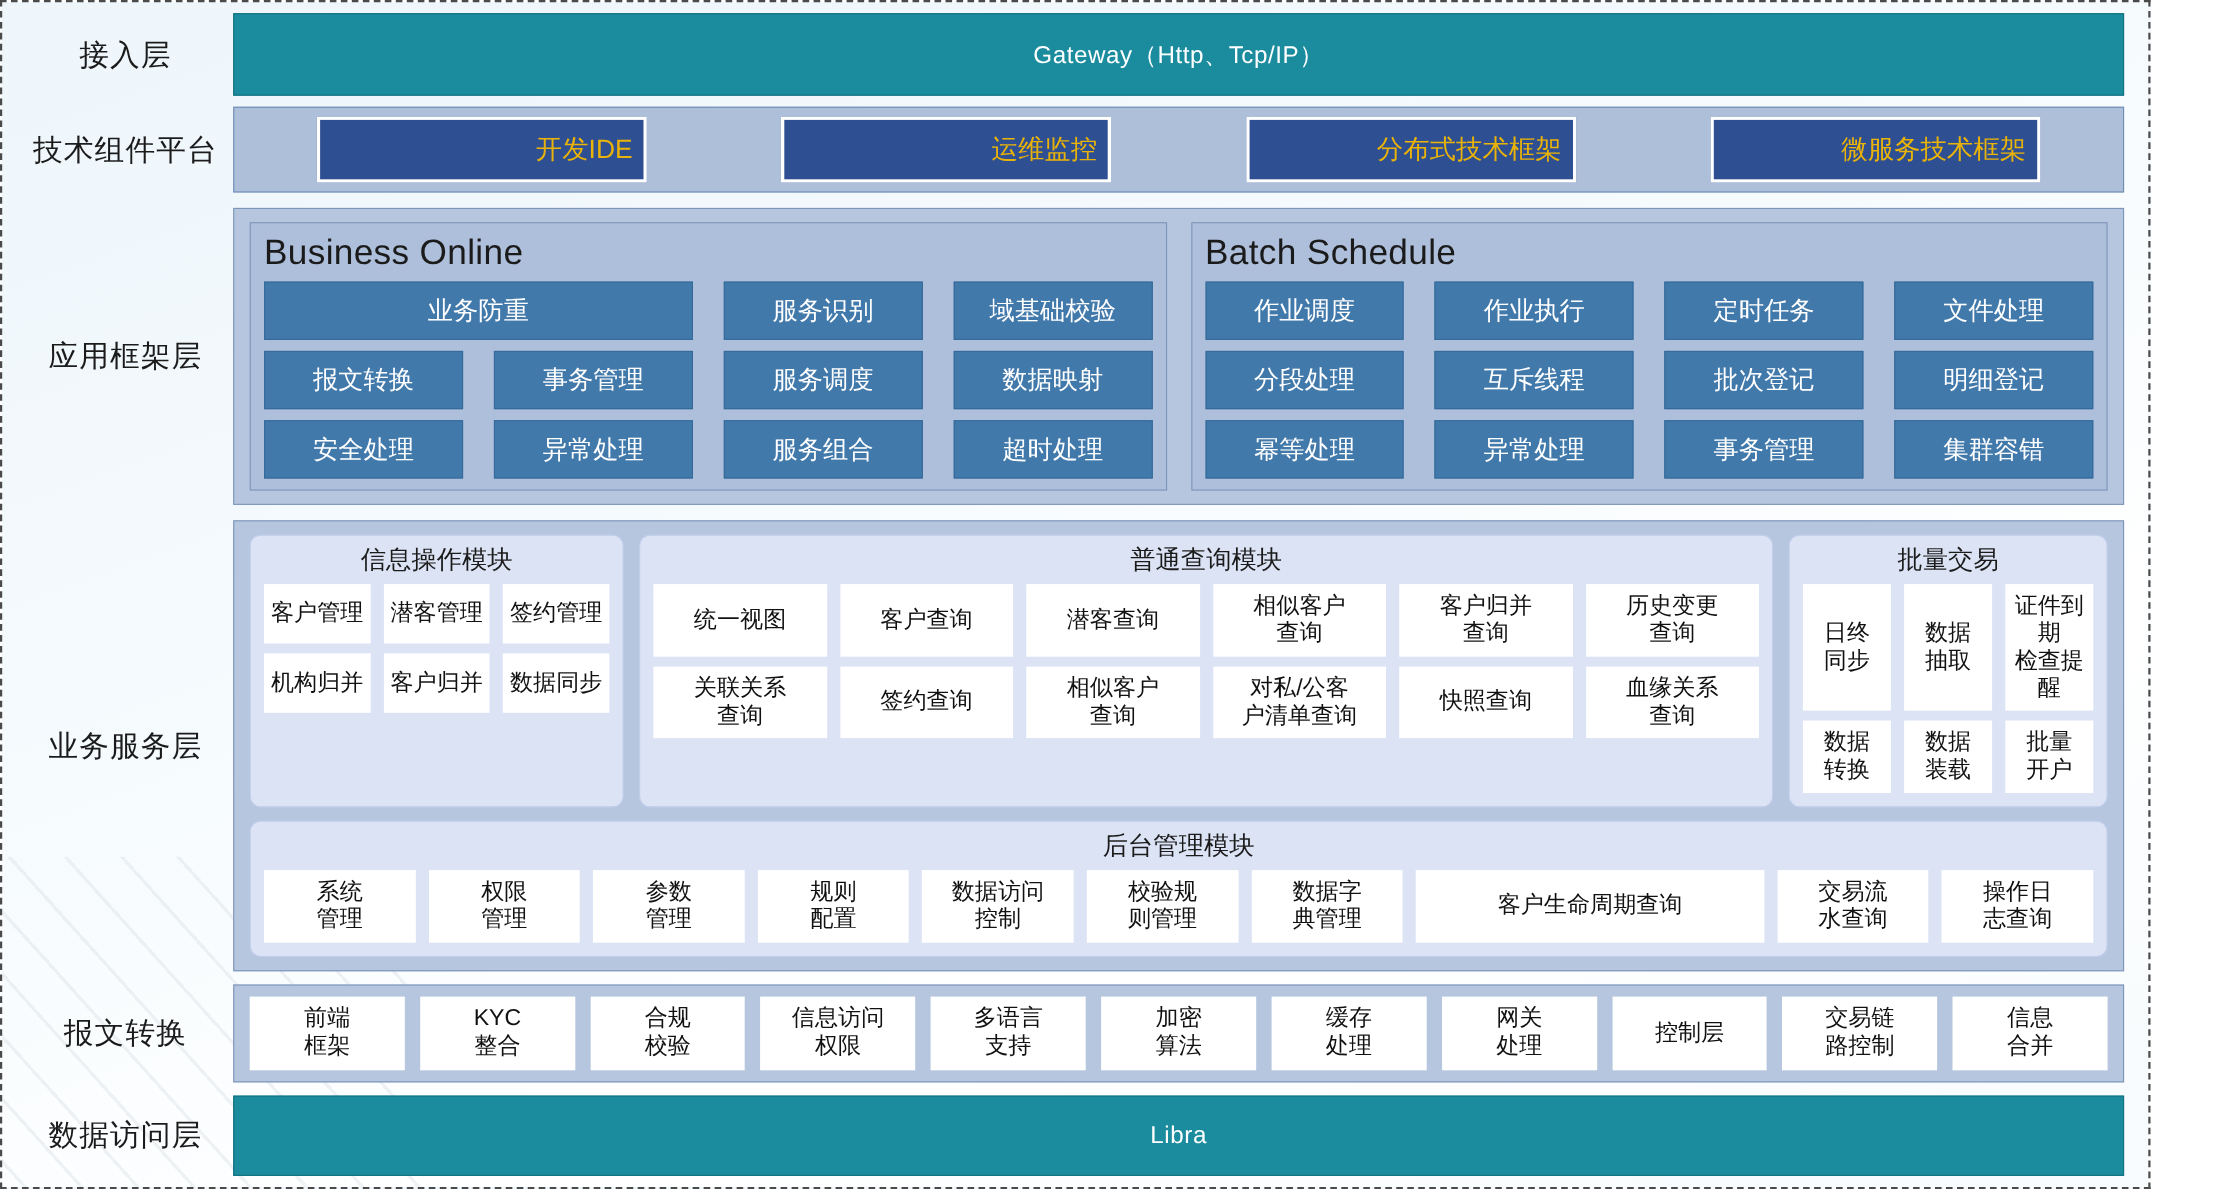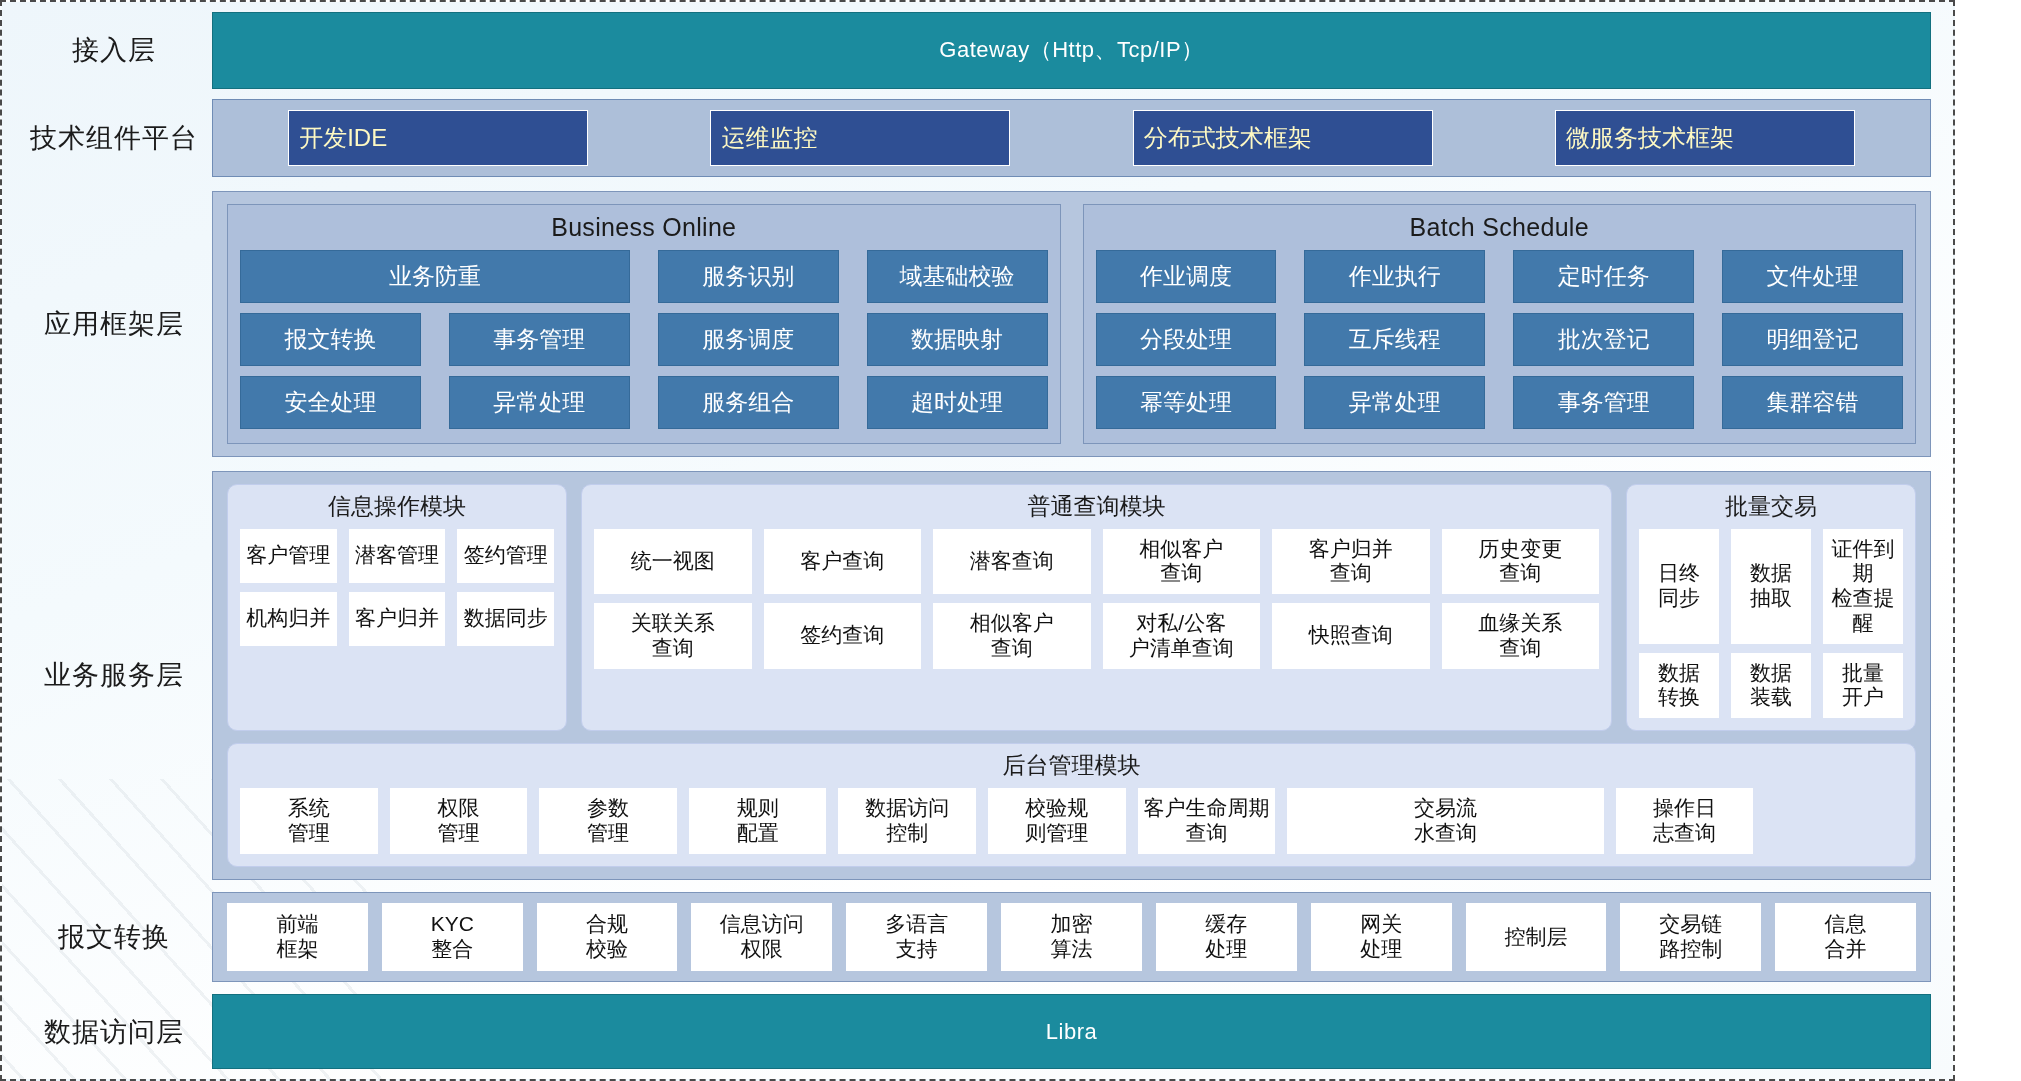--- a/index.html
+++ b/index.html
@@ -53,46 +53,46 @@
   
   .band-blue {
     flex: 1;
     background: #adbfd9;
     border: 1px solid #6f8cb5;
     display: flex; align-items: center; justify-content: space-around;
     padding: 10px 14px;
   }
   .chip-navy {
     background: #2f4f93;
-    border: 1px solid #ffffff;
-    color: #fef9c3;
+    border: 3px solid #ffffff;
+    color: #eab308;
     font-size: 24px;
     padding: 11px 10px;
-    text-align: left;
+    text-align: right;
     flex: 0 0 auto;
     width: 300px;
   }
 
   
   .band-outer {
     flex: 1;
     background: #b6c6de;
     border: 1px solid #7d95ba;
     display: flex; gap: 22px;
     padding: 12px 14px;
   }
   .panel {
     flex: 1;
     background: #aebfdb;
     border: 1px solid #7d95ba;
     padding: 8px 12px 12px 12px;
     display: flex; flex-direction: column;
   }
   .panel-title {
-    text-align: center; font-size: 25px; color: #1b1b1b;
+    font-size: 32px; color: #1b1b1b;
     margin-bottom: 8px; letter-spacing: .3px;
   }
   .grid4 { display: grid; grid-template-columns: repeat(4,1fr); gap: 10px 28px; }
   .cell-steel {
     background: #4279ab;
     border: 1px solid #356a99;
     color: #ffffff;
     font-size: 23px;
     text-align: center;
     padding: 10px 4px;
@@ -296,20 +296,22 @@
                 <div class="cell-white">权限
 管理</div>
                 <div class="cell-white">参数
 管理</div>
                 <div class="cell-white">规则
 配置</div>
                 <div class="cell-white">数据访问
 控制</div>
                 <div class="cell-white">校验规
 则管理</div>
+                <div class="cell-white">数据字
+典管理</div>
                 <div class="cell-white">客户生命周期查询</div>
                 <div class="cell-white">交易流
 水查询</div>
                 <div class="cell-white">操作日
 志查询</div>
               </div>
             </div>
         </div>
       </div>
     </div>

